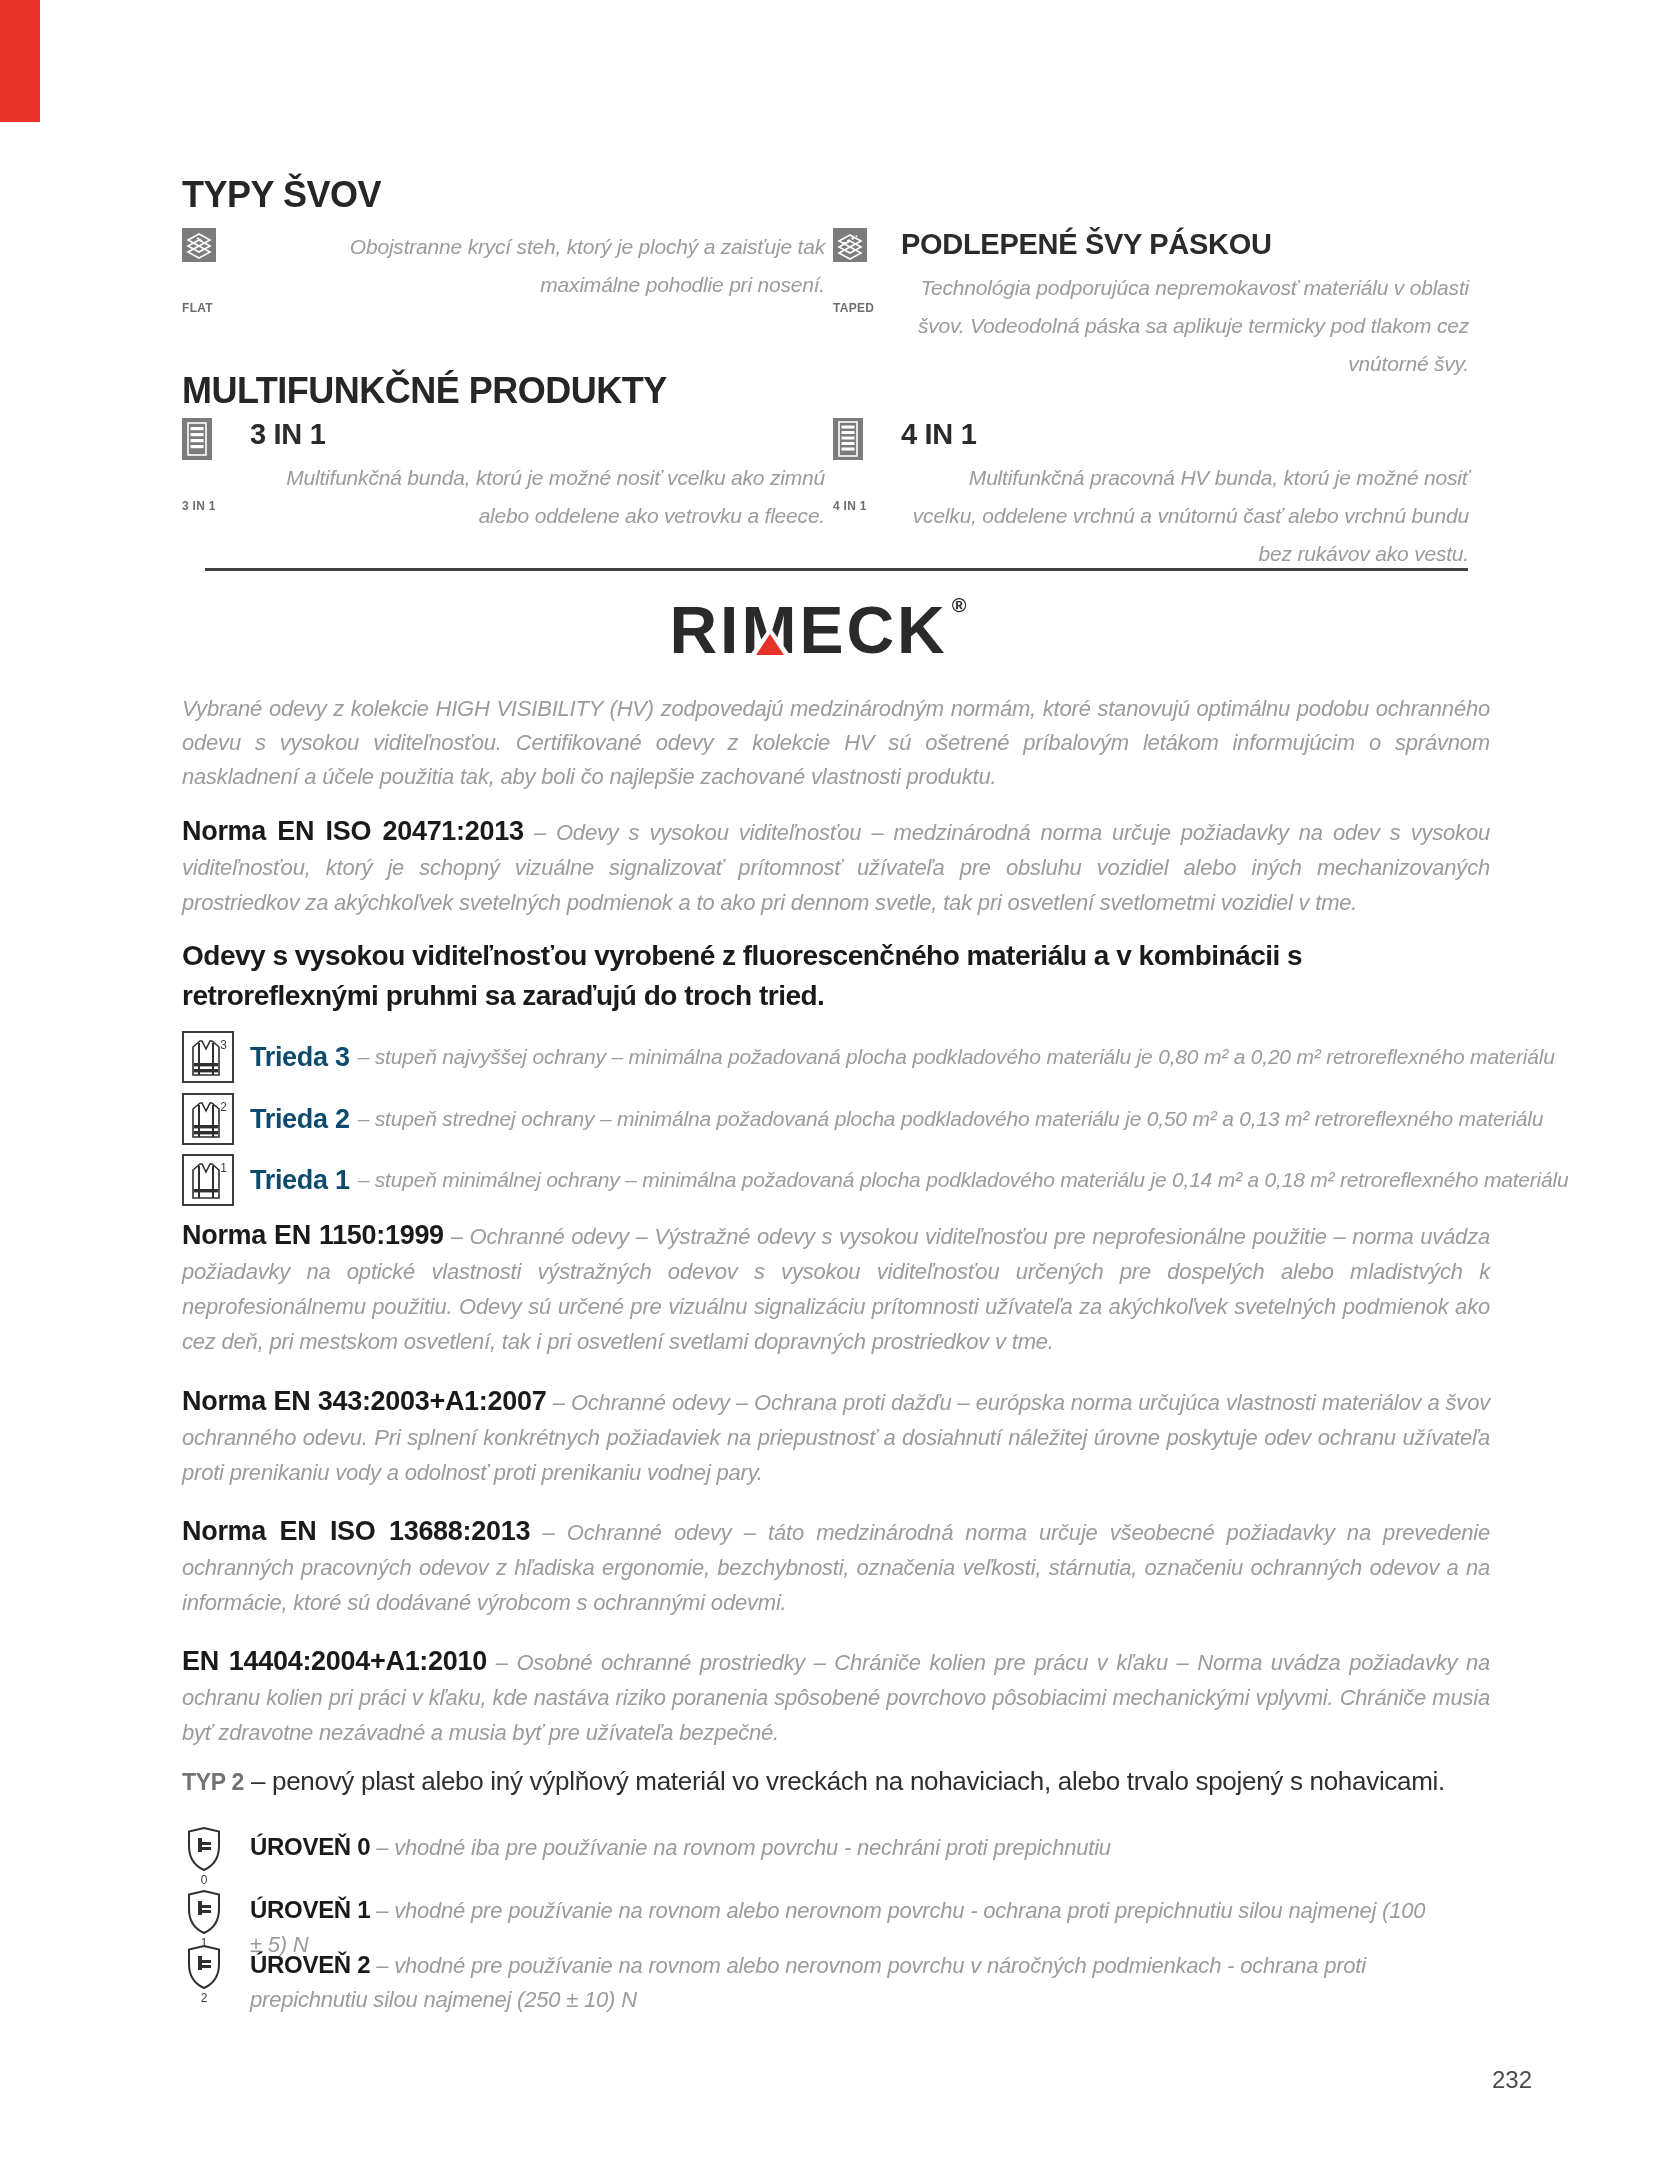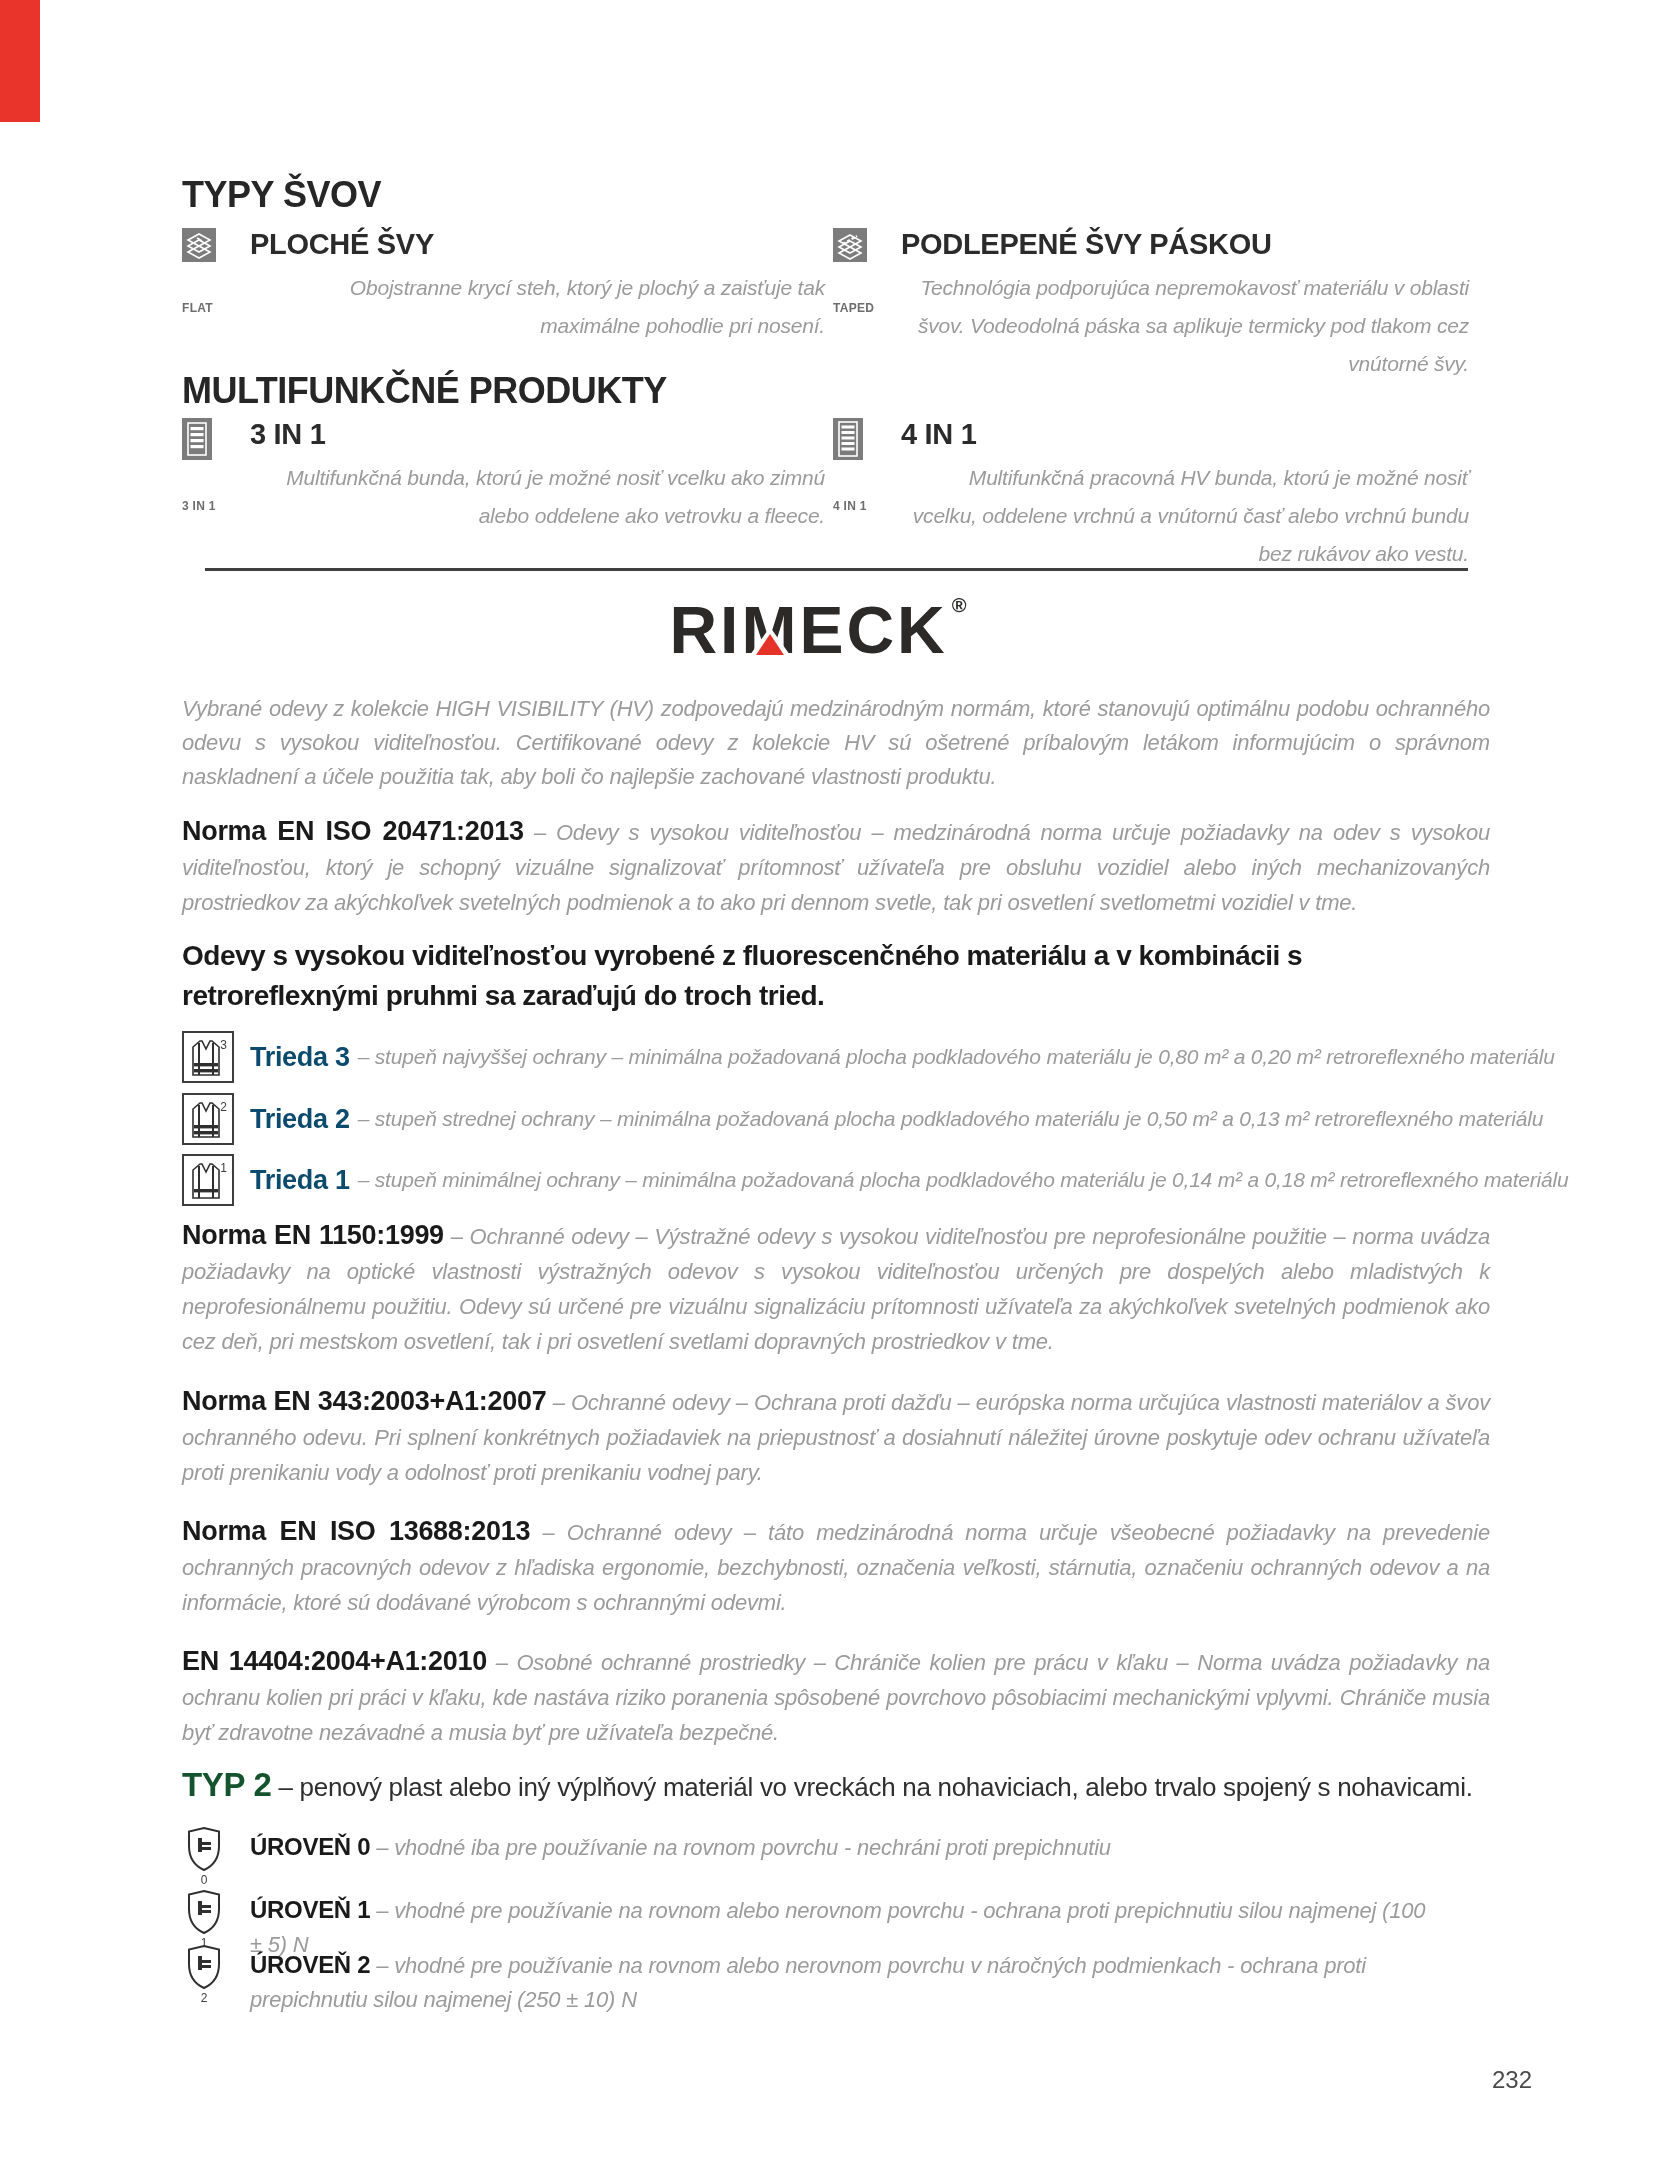--- a/index.html
+++ b/index.html
@@ -41,21 +41,21 @@
   
   .class-row{position:absolute;left:182px;display:flex;align-items:center;white-space:nowrap;}
   .class-box{width:52px;height:52px;border:2px solid #3d3d3d;box-sizing:border-box;position:relative;background:#fff;flex:0 0 52px;margin-right:16px;}
   .class-box svg{position:absolute;left:5px;top:5px;}
   .class-badge{position:absolute;top:5px;right:5px;font-size:12px;color:#3d3d3d;}
   .class-row b{font-size:27px;font-weight:bold;color:#0c4a6e;letter-spacing:-0.3px;margin-right:8px;}
   .class-row .desc{font-size:21px;font-style:italic;color:#9b9b9b;letter-spacing:-0.2px;}
 
   
   .typ2{font-size:26px;color:#2f2f2f;text-align:left;letter-spacing:-0.3px;}
-  .typ2 b{font-size:33px;font-weight:bold;color:#14532d;}
+  .typ2 b{font-size:23px;font-weight:bold;color:#737373;}
 
   
   .level-row{position:absolute;left:182px;display:flex;align-items:flex-start;}
   .level-icon{flex:0 0 68px;display:flex;flex-direction:column;align-items:center;width:68px;max-width:44px;margin-right:24px;}
   .level-badge{font-size:12px;color:#3d3d3d;margin-top:1px;}
   .level-text{font-size:22px;line-height:34px;margin:0;padding-top:4px;width:1190px;text-align:left;}
   .level-text b{font-size:24px;font-weight:bold;color:#1a1a1a;letter-spacing:-0.3px;}
   .level-text span{font-style:italic;color:#9b9b9b;letter-spacing:-0.2px;}
 
   .page-number{position:absolute;top:2066px;right:140px;font-size:24px;color:#4a4a4a;}
@@ -74,21 +74,20 @@
       <svg class="icon-square" viewBox="0 0 34 34">
         <rect x="0" y="0" width="34" height="34" fill="#7c7c7c"></rect>
         <polygon points="17,6 28,12 17,18 6,12" fill="none" stroke="#fff" stroke-width="1.6"></polygon>
         <polygon points="17,12 28,18 17,24 6,18" fill="none" stroke="#fff" stroke-width="1.6"></polygon>
         <polygon points="17,18 28,24 17,30 6,24" fill="none" stroke="#fff" stroke-width="1.6"></polygon>
         <line x1="15" y1="10" x2="20" y2="13" stroke="#fff" stroke-width="1.6"></line>
       </svg>
       <span class="icon-label">FLAT</span>
     </div>
     <div class="txt-col">
-      <p class="item-title">PLOCHÉ ŠVY</p>
       <p class="item-text" style="width:575px;">Obojstranne krycí steh, ktorý je plochý a zaisťuje tak maximálne pohodlie pri nosení.</p>
     </div>
   </div>
 
   <div class="feature" style="left:833px;top:228px;width:660px;">
     <div class="icon-col">
       <svg class="icon-square" viewBox="0 0 34 34">
         <rect x="0" y="0" width="34" height="34" fill="#7c7c7c"></rect>
         <polygon points="17,7 28,13 17,19 6,13" fill="none" stroke="#fff" stroke-width="1.6"></polygon>
         <polygon points="17,13 28,19 17,25 6,19" fill="none" stroke="#fff" stroke-width="1.6"></polygon>

